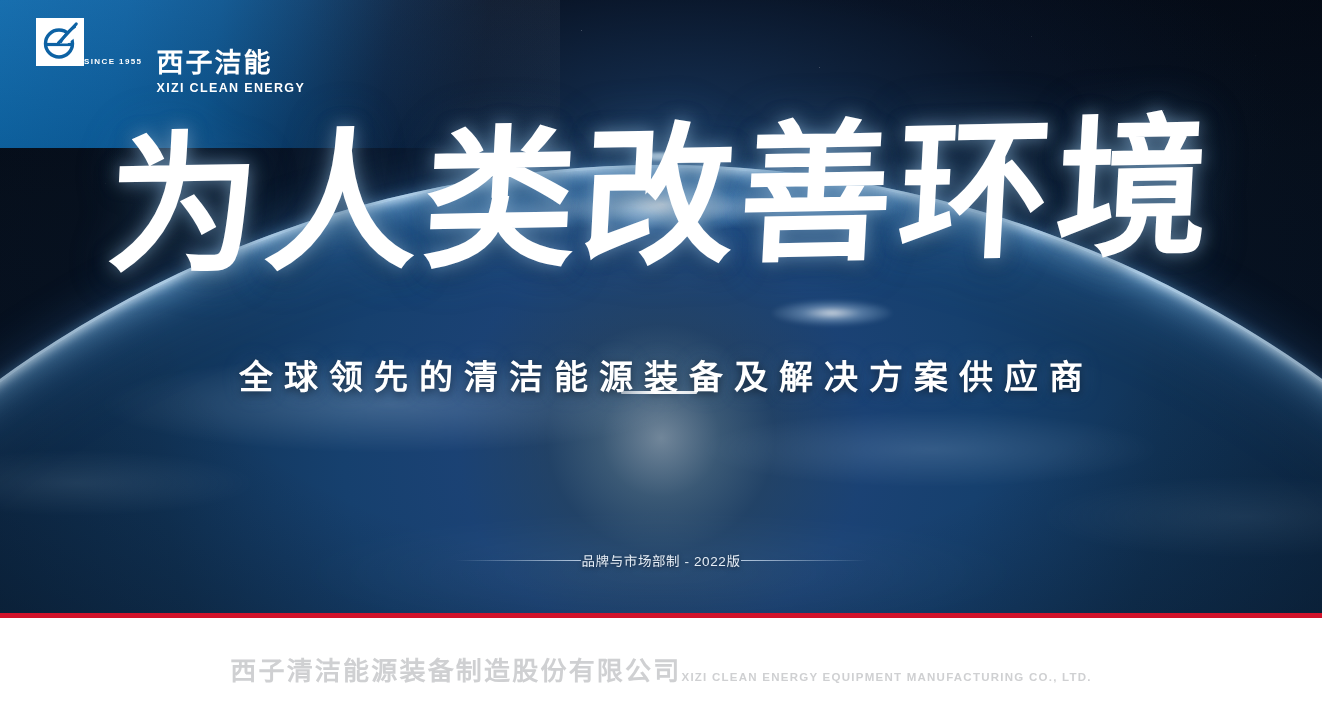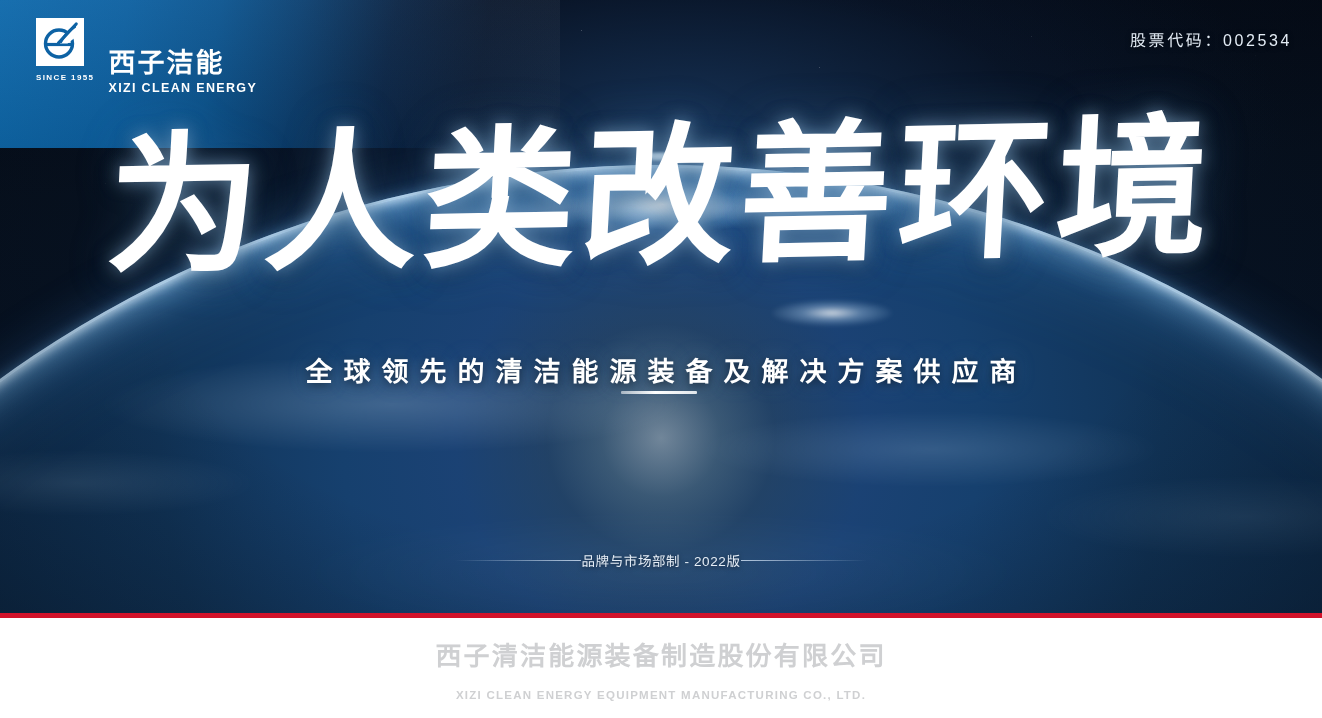--- a/index.html
+++ b/index.html
@@ -197,22 +197,22 @@
   .logo-block {
     position: absolute;
     left: 36px;
     top: 18px;
     display: flex;
     align-items: flex-start;
     gap: 14px;
   }
   .logo-mark-col {
     display: flex;
-    flex-direction: column;
-    align-items: flex-start;
+    flex-direction: row;
+    align-items: flex-end;
   }
   .logo-mark {
     width: 48px;
     height: 48px;
     background: #ffffff;
     position: relative;
   }
   .logo-since {
     margin-top: 7px;
     font-size: 8px;
@@ -281,21 +281,21 @@
   }
 
   
   .subtitle {
     position: absolute;
     left: 0;
     right: 0;
     top: 350px;
     text-align: center;
     color: #ffffff;
-    font-size: 27px;
+    font-size: 34px;
     font-weight: 700;
     letter-spacing: 11px;
     text-indent: 11px;
     white-space: nowrap;
     font-family: "Liberation Sans", "DejaVu Sans", sans-serif;
     text-shadow: 0 2px 10px rgba(0,0,0,.55), 0 0 22px rgba(110,170,225,.30);
   }
   .subtitle-rule {
     position: absolute;
     left: 50%;
@@ -346,21 +346,21 @@
 
   
   .footer {
     position: absolute;
     left: 0;
     top: 618px;
     width: 1322px;
     height: 100px;
     background: #ffffff;
     display: flex;
-    flex-direction: column;
+    flex-direction: row;
     align-items: center;
     justify-content: center;
   }
   .footer-cn {
     font-size: 26px;
     font-weight: 700;
     color: #cfd0d2;
     letter-spacing: 2.2px;
     white-space: nowrap;
     font-family: "Liberation Sans", "DejaVu Sans", sans-serif;
@@ -415,21 +415,20 @@
           </svg>
         </div>
         <div class="logo-since">SINCE 1955</div>
       </div>
       <div class="logo-text-col">
         <div class="logo-cn">西子洁能</div>
         <div class="logo-en">XIZI CLEAN ENERGY</div>
       </div>
     </div>
 
-    <div class="stock-code">股票代码：002534</div>
 
     <div class="headline">为人类改善环境</div>
 
     <div class="subtitle">全球领先的清洁能源装备及解决方案供应商</div>
     <div class="subtitle-rule"></div>
 
     <div class="edition">
       <span class="edition-rule"></span>
       <span class="edition-text">品牌与市场部制 - 2022版</span>
       <span class="edition-rule right"></span>

